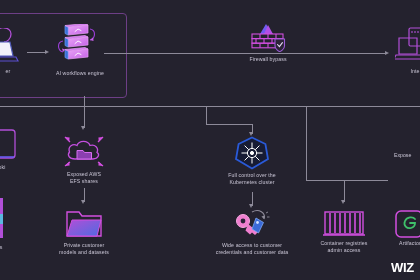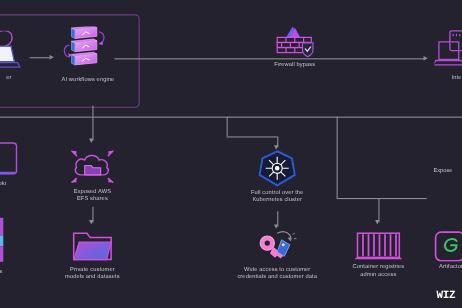--- a/index.html
+++ b/index.html
@@ -22,22 +22,22 @@
   .lnh{height:1px;}
   .lnv{width:1px;}
   .arrowdown{position:absolute;width:0;height:0;
     border-left:2.6px solid transparent;border-right:2.6px solid transparent;
     border-top:4px solid #8d8a99;}
   .arrowright{position:absolute;width:0;height:0;
     border-top:2.6px solid transparent;border-bottom:2.6px solid transparent;
     border-left:4px solid #8d8a99;}
   .panel{position:absolute;border:1px solid #6d3f86;border-radius:4px;}
   .wiz{position:absolute;right:6px;bottom:5px;color:#ffffff;
-    font-size:10px;font-weight:bold;letter-spacing:-0.3px;
-    font-family:Liberation Mono, monospace;}
+    font-size:13px;font-weight:bold;letter-spacing:-0.3px;
+    font-family:Liberation Sans, sans-serif;}
   .side-label{position:absolute;font-size:5.2px;color:#c8c4d4;line-height:6.6px;}
 </style>
 </head>
 <body>
 
 <div class="stage">
 
   <div class="panel" style="left:-60px;top:13px;width:185px;height:83px;"></div>
 
   <div class="node" style="left:-14px;top:28px;width:44px;">

